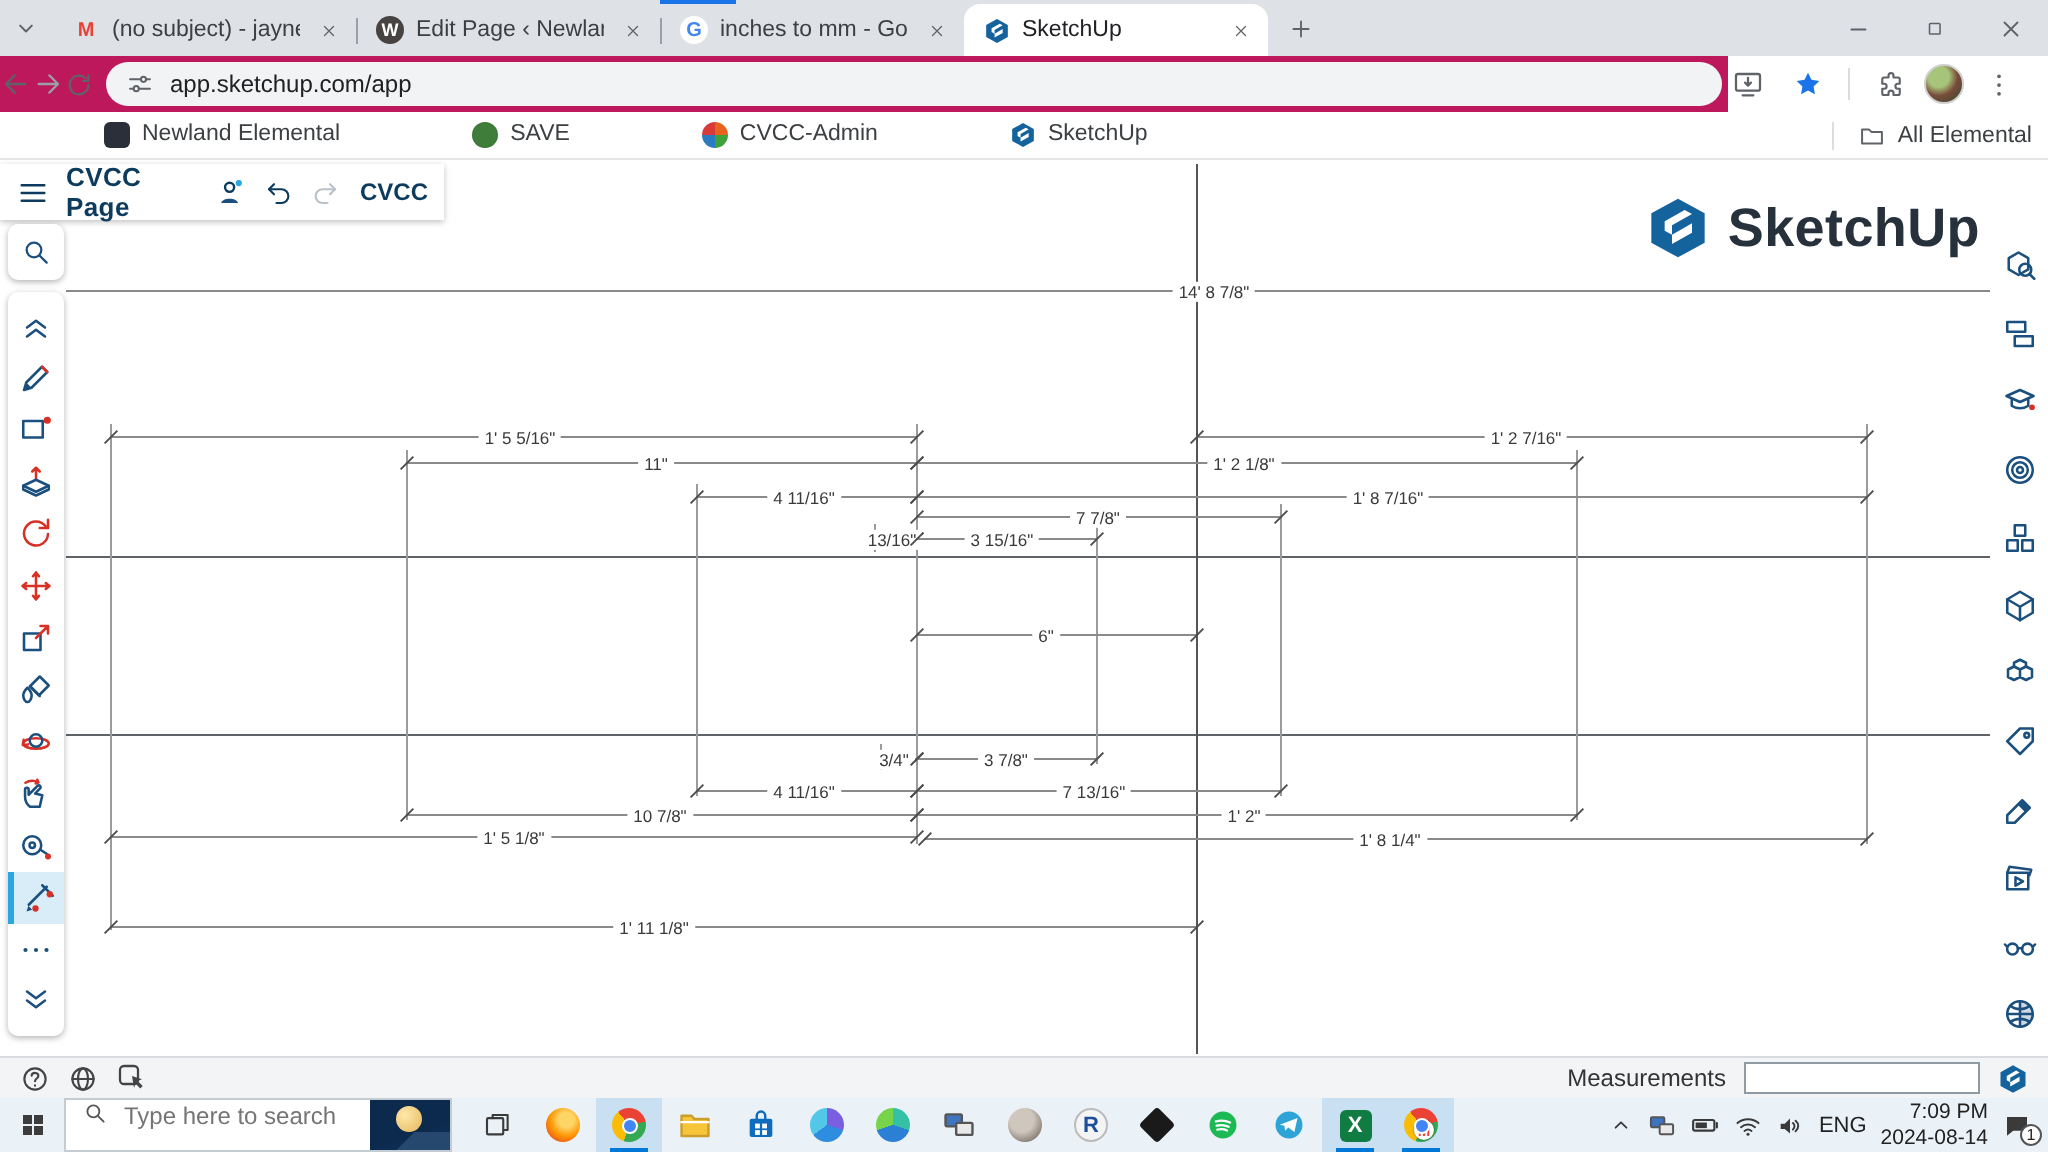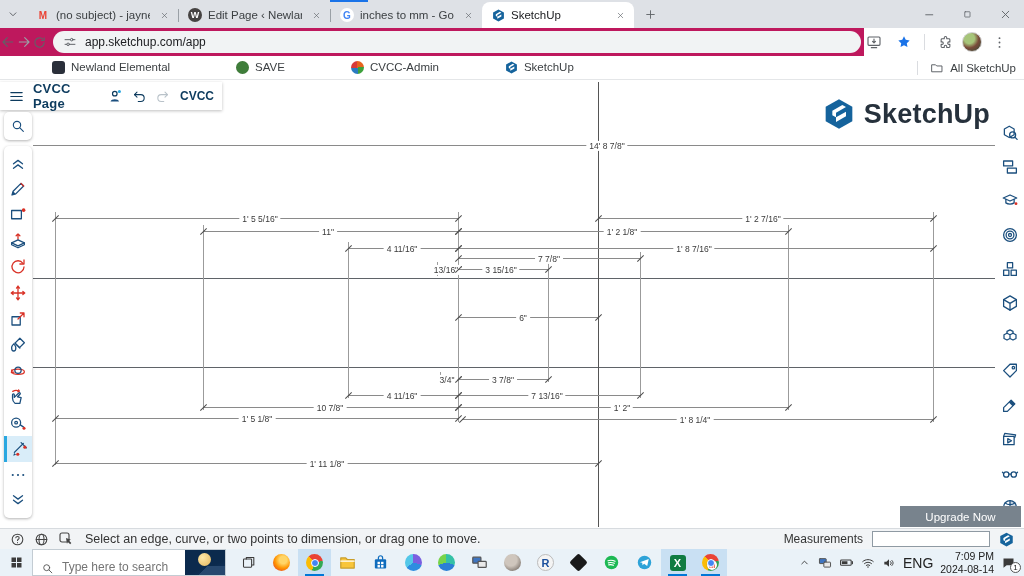--- a/index.html
+++ b/index.html
@@ -70,42 +70,42 @@
 
   
   .statusbar{position:absolute;left:0;top:528px;width:1024px;height:21px;background:#f2f4f6;border-top:1px solid #d7dbdf;display:flex;align-items:center;padding:0 10px;box-sizing:border-box;gap:9px;}
   .hint{font-size:12.5px;color:#333;margin-left:2px;}
   .measlabel{margin-left:auto;font-size:12px;color:#333;}
   .measinput{width:110px;height:14px;border:1px solid #8f9aa3;background:#fff;font-size:11px;padding:0 3px;font-family:"Liberation Sans",sans-serif;}
 
   
   .taskbar{position:absolute;left:0;top:549px;width:1024px;height:27px;background:#eaf2f8;display:flex;align-items:center;}
   .startbtn{width:32px;height:27px;display:flex;align-items:center;justify-content:center;}
-  .tsearch{width:194px;height:27px;background:#fff;border:1px solid #c3ccd3;box-sizing:border-box;display:flex;align-items:flex-end;gap:6px;padding-left:8px;position:relative;overflow:hidden;}
+  .tsearch{width:194px;height:27px;background:#fff;border:1px solid #c3ccd3;box-sizing:border-box;display:flex;align-items:flex-start;gap:6px;padding-left:8px;position:relative;overflow:hidden;}
   .tsearch input{border:none;outline:none;font-size:12px;width:110px;color:#444;font-family:"Liberation Sans",sans-serif;background:transparent;}
   .tsearch .thumb{position:absolute;right:0;top:0;width:40px;height:27px;background:linear-gradient(160deg,#0b2a4d 0 60%,#143a66);}
   .tsearch .moon{position:absolute;right:14px;top:3px;width:13px;height:13px;border-radius:50%;background:radial-gradient(circle at 35% 35%,#ffe9a8,#e3b55c);}
   .tsearch .mountain{position:absolute;right:0;bottom:0;width:40px;height:9px;background:linear-gradient(135deg,transparent 45%,#27486e 45%);}
   #taskapps{display:flex;align-items:center;height:27px;margin-left:6px;}
   .slot{width:33px;height:27px;display:flex;align-items:center;justify-content:center;position:relative;}
   .slot.active{background:rgba(0,120,215,.14);}
   .slot.active .uline{position:absolute;bottom:0;left:7px;width:19px;height:2px;background:#0078d7;}
   .app-ball{width:17px;height:17px;border-radius:50%;}
   .firefox{background:radial-gradient(circle at 60% 35%,#ffd567 0 25%,#ff9500 55%,#e3412b 90%);}
   .copilot{background:conic-gradient(#7a5fe0 0 30%,#2e8de0 30% 65%,#53c7e8 65%);}
   .edgeball{background:conic-gradient(#35c1a6 0 30%,#2b7fd4 30% 70%,#77d44a 70%);}
   .gimp{background:radial-gradient(circle at 40% 35%,#cfc6bd 0 40%,#6e655e 90%);}
   .rhino{background:#f4f4f4;border:1px solid #bbb;color:#1b4f9c;font-weight:bold;font-size:11px;display:flex;align-items:center;justify-content:center;box-sizing:border-box;}
   .diamond{width:13px;height:13px;background:#1a1a1a;transform:rotate(45deg);border-radius:2px;}
   .excel{width:16px;height:16px;background:#107c41;border-radius:3px;color:#fff;font-weight:bold;font-size:11px;display:flex;align-items:center;justify-content:center;}
   .chromeball{width:17px;height:17px;border-radius:50%;background:conic-gradient(from -40deg,#ea4335 0 33%,#34a853 33% 66%,#fbbc05 66%);position:relative;}
   .chromeball::after{content:"";position:absolute;left:4.5px;top:4.5px;width:8px;height:8px;border-radius:50%;background:#4285f4;border:1.5px solid #fff;box-sizing:border-box;}
   .badge-m{position:absolute;right:2px;bottom:1px;width:10px;height:10px;border-radius:50%;background:#fff;color:#ea4335;font-size:7.5px;font-weight:bold;display:flex;align-items:center;justify-content:center;box-shadow:0 0 1px rgba(0,0,0,.5);}
   .tray{margin-left:auto;display:flex;align-items:center;gap:7px;padding-right:8px;}
-  .traytext{font-size:14px;color:#222;text-align:right;}
+  .traytext{font-size:11px;color:#222;text-align:right;}
   .clock{font-size:10.5px;color:#222;text-align:right;line-height:1.15;}
   .notif{position:relative;}
   .notifbadge{position:absolute;right:-5px;bottom:-3px;width:11px;height:11px;border-radius:50%;background:#fff;border:1px solid #555;font-size:8px;display:flex;align-items:center;justify-content:center;color:#222;box-sizing:border-box;}
 </style>
 </head>
 <body>
 
 <div id="screen">
 
   <div class="tabstrip">
@@ -300,21 +300,21 @@
         </div>
       </div>
     <div class="allbm">
       <span class="ic" id="folderic">
           <svg viewBox="0 0 24 24" width="14" height="14">
             <g fill="none" stroke="#5f6368" stroke-width="1.7" stroke-linecap="round" stroke-linejoin="round">
               <path d="M3.5 6.5h6l2 2h9v10h-17z"></path>
             </g>
           </svg>
         </span>
-      <span>All SketchUp</span>
+      <span>All Elemental</span>
     </div>
   </div>
 
   <div class="workspace">
     <div id="drawing">
         <div class="edge" style="left: 33px; top: 198px; width: 962px;"></div>
         <div class="edge" style="left: 33px; top: 287px; width: 962px;"></div>
         <div class="axis" style="left: 598px; top: 2px; height: 445px;"></div>
         <div class="guide" style="left: 55px; top: 132px; height: 253px;"></div>
         <div class="guide" style="left: 203px; top: 145px; height: 185px;"></div>
@@ -737,21 +737,20 @@
               <g fill="none" stroke="#1b4f7e" stroke-width="1.7" stroke-linecap="round" stroke-linejoin="round">
                 <circle cx="12" cy="12" r="8.5"></circle>
                 <path d="M12 3.5v17M3.5 12h17M5.5 6.5c3.5 3 9.5 3 13 0M5.5 17.5c3.5-3 9.5-3 13 0"></path>
                 <path d="M12 3.5a8.5 8.5 0 0 1 0 17z" fill="#1b4f7e" fill-opacity=".22" stroke="none"></path>
               </g>
             </svg>
           </span>
         </div>
       </div>
 
-    <div class="upgrade">Upgrade Now</div>
   </div>
 
   <div class="statusbar">
     <span class="ic" id="helpic">
         <svg viewBox="0 0 24 24" width="15" height="15">
           <g fill="none" stroke="#444" stroke-width="1.7" stroke-linecap="round" stroke-linejoin="round">
             <circle cx="12" cy="12" r="8.5"></circle>
             <path d="M9.3 9.3c.3-3 5.4-2.8 5.4.2 0 2-2.7 2.2-2.7 4.2M12 17v.3"></path>
           </g>
         </svg>
@@ -766,21 +765,20 @@
         </svg>
       </span>
     <span class="ic" id="hintic">
         <svg viewBox="0 0 24 24" width="16" height="16">
           <g fill="none" stroke="#444" stroke-width="1.7" stroke-linecap="round" stroke-linejoin="round">
             <rect x="3" y="3" width="13.5" height="13.5" rx="3"></rect>
             <path d="M12 10.5 19.5 13l-3.2 1.3L20 18l-1.8 1.8-3.6-3.7-1.1 3.4z" fill="#444" stroke="none"></path>
           </g>
         </svg>
       </span>
-    <span class="hint">Select an edge, curve, or two points to dimension, or drag one to move.</span>
     <span class="measlabel">Measurements</span>
     <input class="measinput" value="" style="">
     <span class="ic" id="sulogosm">
         <svg viewBox="0 0 48 48" width="15" height="15">
           <path fill="#15639c" d="M24 2 44 13v22L24 46 4 35V13z"></path>
           <path fill="#fff" d="M14 19l15-8.5 5.5 3L19.5 22zM14 19v7l5.5 3v-7zM19.5 29l15-8.5v7L19.5 36z"></path>
         </svg>
       </span>
   </div>
 

